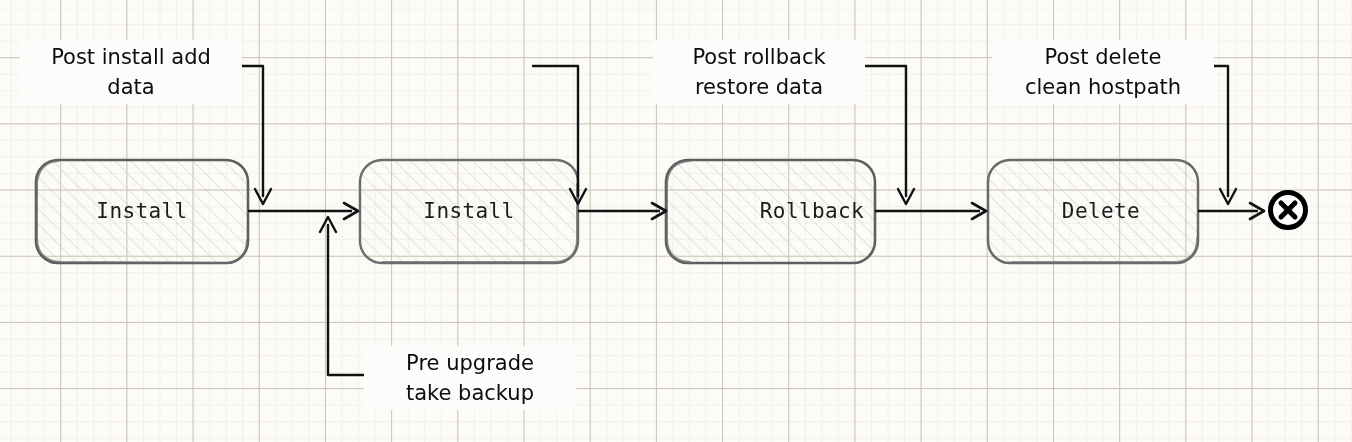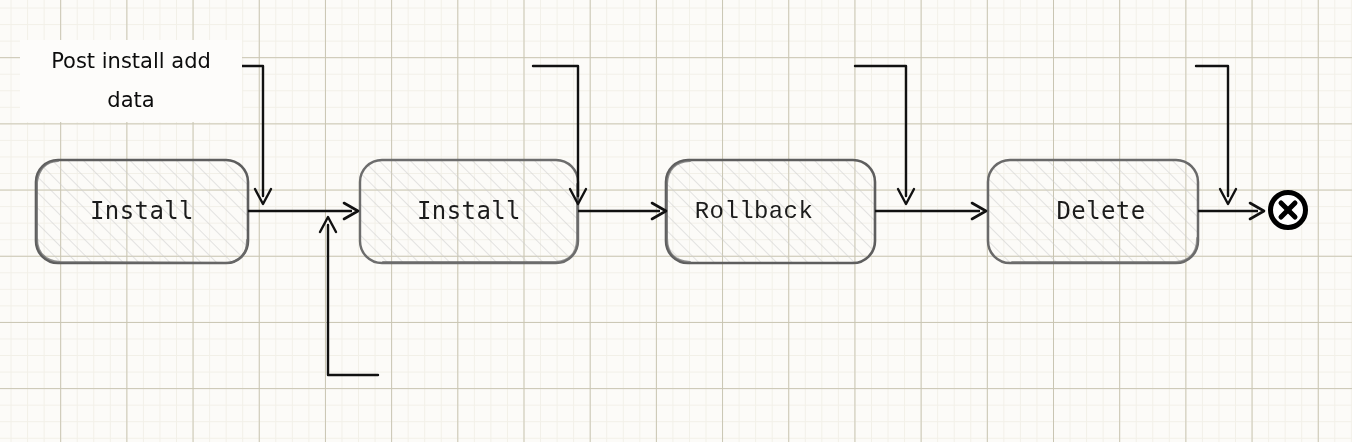--- a/index.html
+++ b/index.html
@@ -31,32 +31,32 @@
     position: absolute;
     left: 0;
     top: 0;
     width: 1352px;
     height: 442px;
     pointer-events: none;
   }
   .node-label {
     position: absolute;
     font-family: "DejaVu Sans Mono", monospace;
-    font-size: 24px;
+    font-size: 21px;
     color: #1b1b1b;
     letter-spacing: 0.4px;
     white-space: nowrap;
     transform: translate(-50%, -50%);
     text-align: center;
   }
   .anno-label {
     position: absolute;
     font-family: "DejaVu Sans", sans-serif;
     font-size: 21px;
-    line-height: 39px;
+    line-height: 30px;
     color: #0c0c0c;
     text-align: center;
     white-space: pre-line;
     transform: translate(-50%, 0);
     background: #fdfcfa;
     padding: 2px 6px;
   }
   .node-hit {
     position: absolute;
     border-radius: 22px;
@@ -142,24 +142,30 @@
 
     <g>
       <circle cx="1288" cy="210" r="17.5" fill="#ffffff" stroke="#000000" stroke-width="5"></circle>
       <line x1="1281" y1="203" x2="1295" y2="217" stroke="#000" stroke-width="5" stroke-linecap="round"></line>
       <line x1="1295" y1="203" x2="1281" y2="217" stroke="#000" stroke-width="5" stroke-linecap="round"></line>
     </g>
   </svg>
 
   <div class="node-label" style="left:142px; top:211px;">Install</div>
   <div class="node-label" style="left:469px; top:211px;">Install</div>
-  <div class="node-label" style="left:754px; top:211px;font-family:Liberation Mono, monospace;">Rollback</div>
+  <div class="node-label" style="left:812px; top:211px;">Rollback</div>
   <div class="node-label" style="left:1093px; top:211px;margin-left:8px;">Delete</div>
 
   <div class="anno-label" style="left:131px; top:40px; width:210px;">Post install add
 data</div>
+  <div class="anno-label" style="left:759px; top:40px; width:200px;">Post rollback
+restore data</div>
+  <div class="anno-label" style="left:1103px; top:40px; width:210px;">Post delete
+clean hostpath</div>
+  <div class="anno-label" style="left:470px; top:346px; width:200px;">Pre upgrade
+take backup</div>
 
   <div class="node-hit" style="left:36px;  top:160px; width:212px; height:103px;"></div>
   <div class="node-hit" style="left:360px; top:160px; width:218px; height:103px;"></div>
   <div class="node-hit" style="left:666px; top:160px; width:209px; height:103px;"></div>
   <div class="node-hit" style="left:988px; top:160px; width:210px; height:103px;"></div>
 
 </div>
 
 </body></html>

